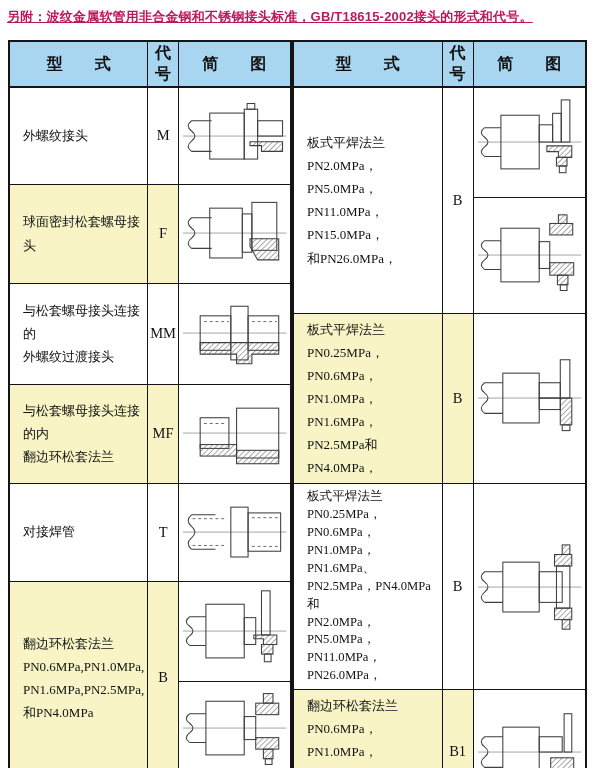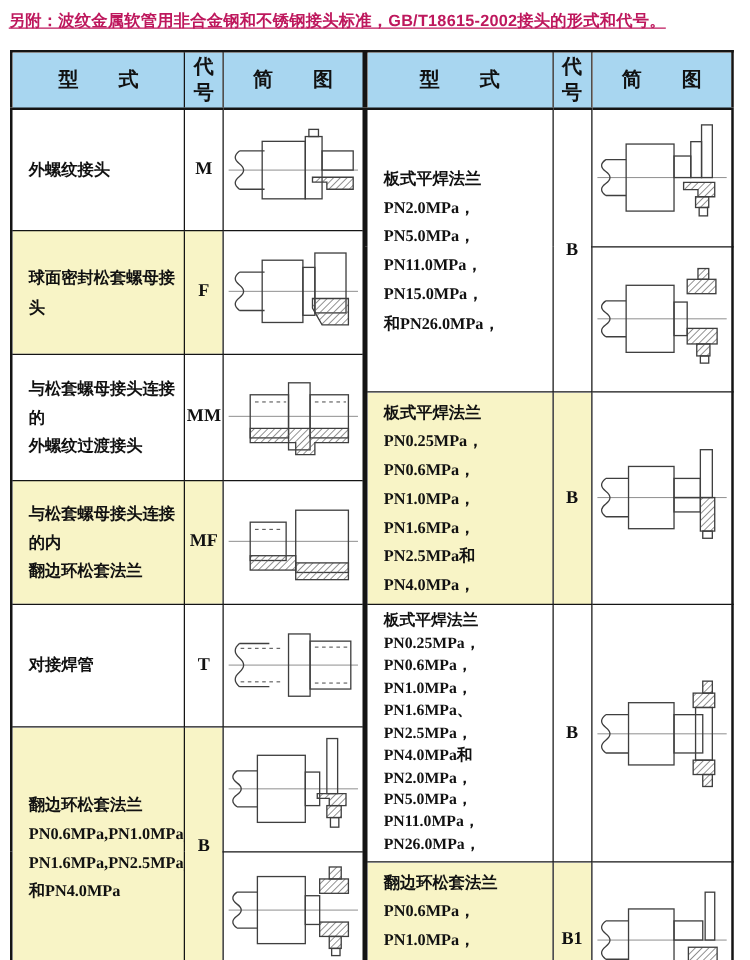--- a/index.html
+++ b/index.html
@@ -11,21 +11,21 @@
   html,body{margin:0;padding:0;background:#ffffff;}
   body{width:600px;height:768px;overflow:hidden;font-family:"Liberation Serif",serif;color:var(--ink);}
   .page{position:relative;width:600px;height:768px;background:#ffffff;}
   .title{
     position:absolute;left:7px;top:8px;width:588px;
     font-family:"Liberation Sans",sans-serif;font-weight:bold;
     font-size:13px;line-height:1.35;color:#be185d;letter-spacing:.2px;text-decoration:underline;
   }
   .tables{position:absolute;left:8px;top:40px;display:flex;align-items:flex-start;}
   table{border-collapse:collapse;table-layout:fixed;border:2px solid var(--border);}
-  td,th{border:1px solid var(--border);overflow:hidden;font-weight:bold;}
+  td,th{border:1px solid var(--border);overflow:hidden;}
   th{
     background:var(--header-bg);
     font-family:"Liberation Sans",sans-serif;
     font-size:16px;font-weight:bold;height:28px;
     border-bottom:2px solid var(--border);
   }
   td.type{
     font-size:13px;text-align:left;vertical-align:middle;
     padding:4px 6px 4px 13px;line-height:1.78;white-space:pre-line;
   }

